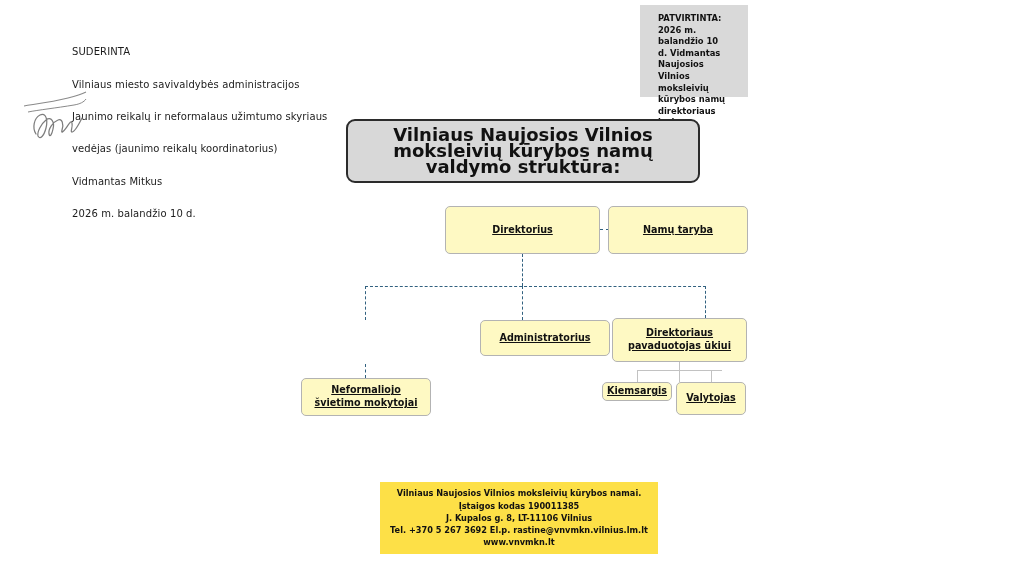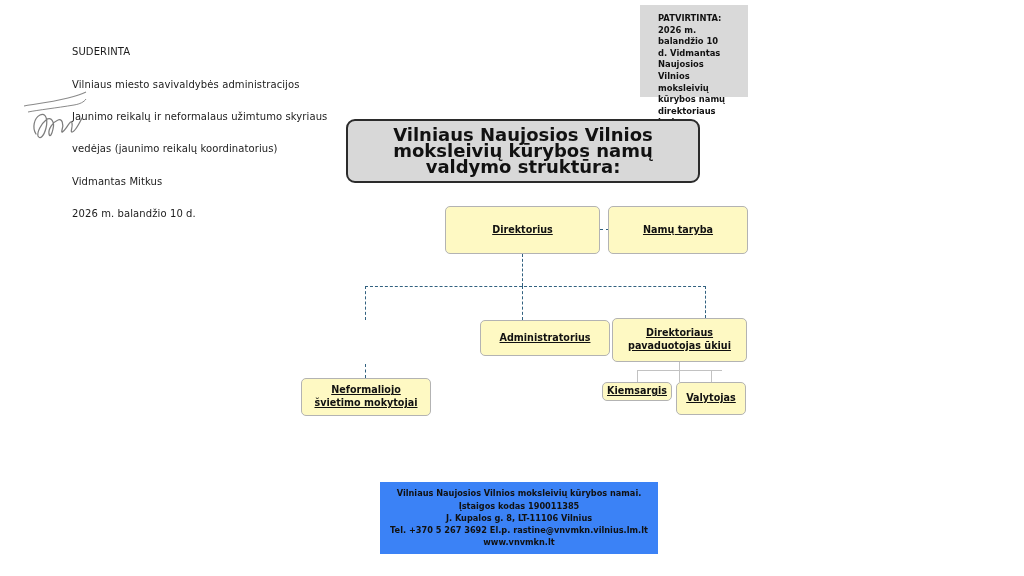--- a/index.html
+++ b/index.html
@@ -155,21 +155,21 @@
   #conn-uki-left   { left: 637px; top: 370px; height: 12px; }
   #conn-uki-right  { left: 711px; top: 370px; height: 12px; }
 
   
   .footer-box {
     position: absolute;
     left: 380px;
     top: 482px;
     width: 278px;
     height: 72px;
-    background: #3b82f6;
+    background: #fde047;
     box-sizing: border-box;
     display: flex;
     flex-direction: column;
     align-items: center;
     justify-content: center;
     text-align: center;
     font-size: 8.2px;
     font-weight: bold;
     line-height: 12.2px;
     color: #111111;

